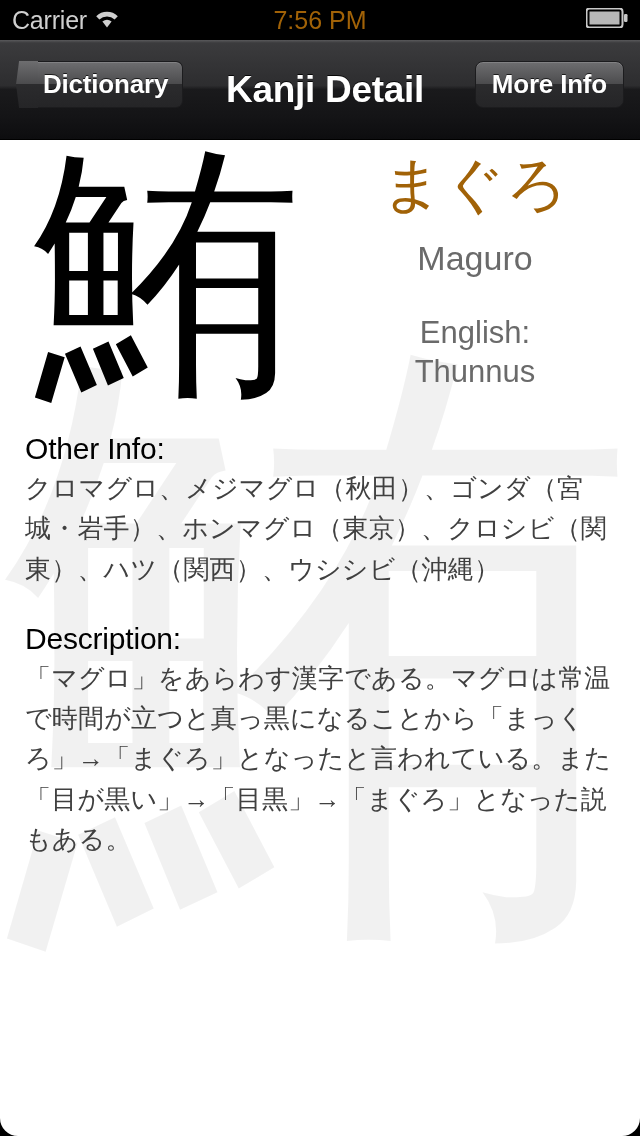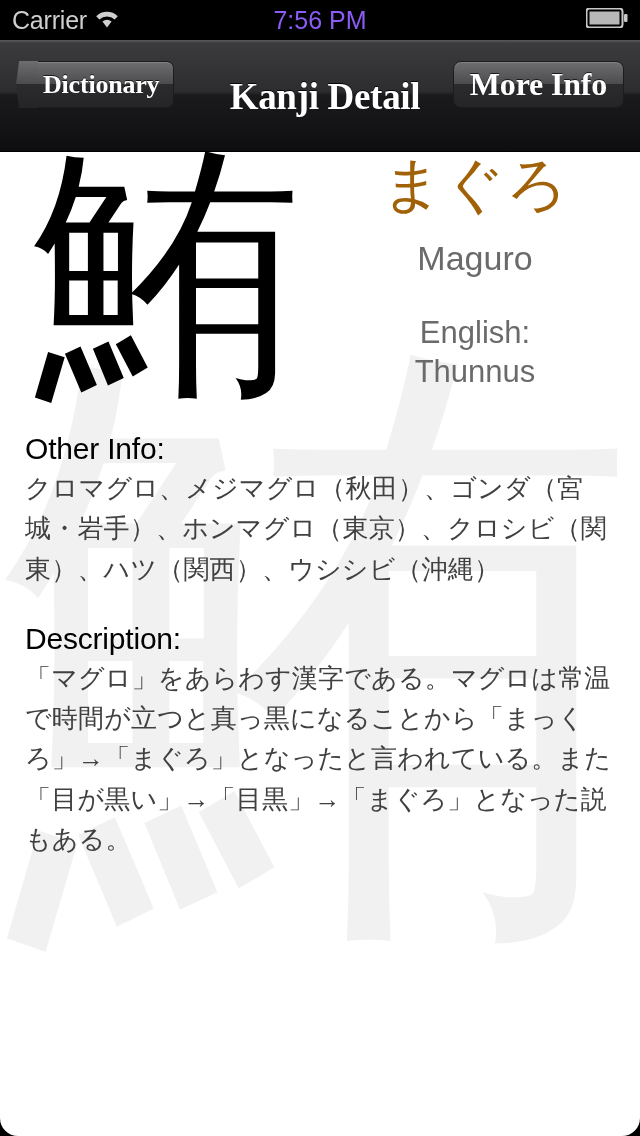--- a/index.html
+++ b/index.html
@@ -43,51 +43,50 @@
     font-weight: normal;
     letter-spacing: -0.2px;
     color: #cfcfcf;
     line-height: 1;
   }
   .sb-center {
     position: absolute;
     left: 0; right: 0;
     text-align: center;
     font-size: 25px;
-    color: #8b5cf6;
+    color: #a16207;
     letter-spacing: 0px;
     pointer-events: none;
   }
   .sb-right {
     margin-left: auto;
     display: flex;
     align-items: center;
     flex: 0 0 auto;
     z-index: 2;
   }
   .wifi-icon { display:block; }
   .battery-icon { display:block; }
 
   
   #nav-bar {
     position: absolute;
     left: 0; top: 40px;
     width: 640px;
-    height: 112px;
+    height: 100px;
     background: linear-gradient(to bottom,
         #5a5a5c 0%,
         #3b3b3d 3%,
         #2d2d2f 46%,
         #1a1a1c 50%,
         #141416 78%,
         #0d0d0f 100%);
     border-bottom: 1px solid #000;
     box-sizing: border-box;
     z-index: 15;
-    font-family: Liberation Serif, serif;
   }
   #nav-title {
     position: absolute;
     left: 0; right: 0;
     top: 50%;
     transform: translateY(-50%);
     text-align: center;
     font-size: 37px;
     font-weight: bold;
     color: #ffffff;
@@ -151,21 +150,21 @@
     justify-content: center;
     background: linear-gradient(to bottom,
         #6e6e70 0%, #4c4c4e 48%, #2b2b2d 50%, #252527 100%);
     border: 1px solid #1c1c1e;
     border-radius: 8px;
     box-sizing: border-box;
     box-shadow: inset 0 1px 0 rgba(255,255,255,0.14);
     cursor: pointer;
   }
   #more-info-button .btn-label {
-    font-size: 32px;
+    font-size: 26px;
     font-weight: bold;
     color: #ffffff;
     letter-spacing: -0.2px;
     text-shadow: 0 -1px 0 rgba(0,0,0,0.7);
     white-space: nowrap;
   }
 
   
   #content {
     position: absolute;

